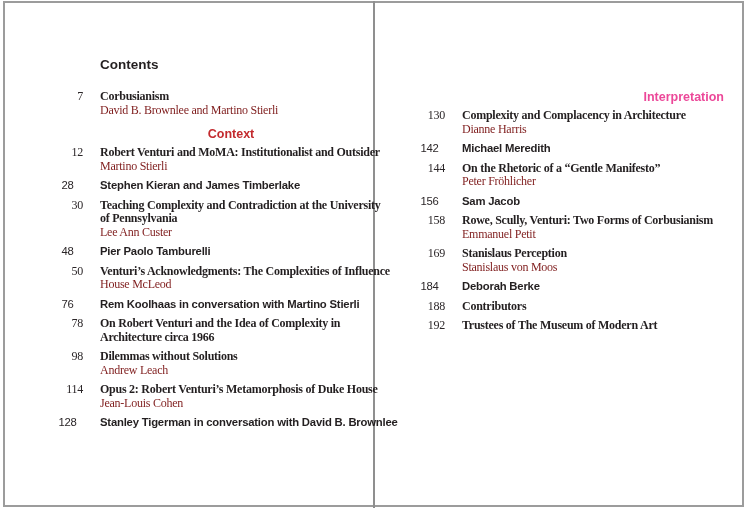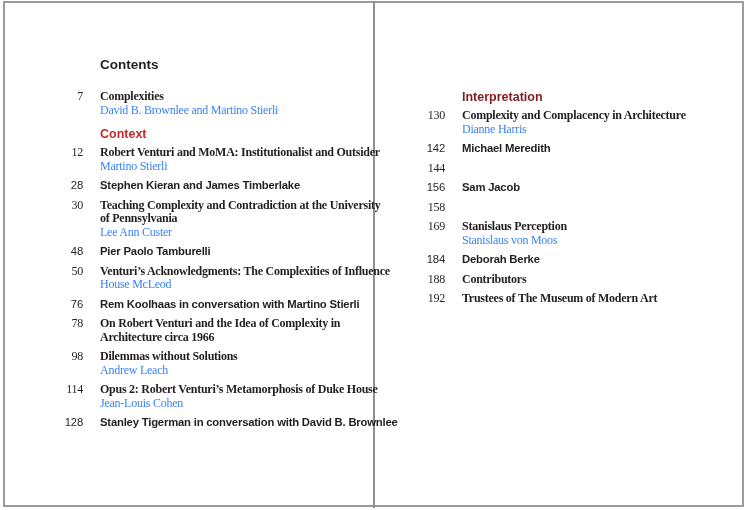--- a/index.html
+++ b/index.html
@@ -84,55 +84,56 @@
   .entry .title-line {
     font-weight: bold;
     line-height: 13.5px;
     white-space: nowrap;
     color: #231f20;
   }
   .entry .author {
     line-height: 13.5px;
     white-space: nowrap;
     font-weight: normal;
-    color: #3b82f6;
+    color: #7f1d1d;
   }
   .entry.serif .num,
   .entry.serif .title-line,
   .entry .author {
     font-family: "Liberation Serif", serif;
     font-size: 12px;
     letter-spacing: -0.25px;
   }
   .entry.sans .num,
   .entry.sans .title-line {
     font-family: "Liberation Sans", sans-serif;
     font-size: 11.3px;
     letter-spacing: -0.2px;
+    text-align: center;
   }
 </style>
 </head>
 <body>
 
 <div class="spread">
   <div class="frame"></div>
   <div class="gutter"></div>
 
   <div class="page left">
     <div class="toc-col">
       <div class="book-heading">Contents</div>
       <div>
           <div class="entry serif">
             <span class="num">7</span>
             <div class="txt">
-              <div class="title-line">Complexities</div>
+              <div class="title-line">Corbusianism</div>
               <div class="author">David B. Brownlee and Martino Stierli</div>
             </div>
           </div>
-          <div class="section-heading" style="color: rgb(195, 42, 46);">Context</div>
+          <div class="section-heading" style="color: rgb(195, 42, 46); text-align: center;">Context</div>
           <div class="entry serif">
             <span class="num">12</span>
             <div class="txt">
               <div class="title-line">Robert Venturi and MoMA: Institutionalist and Outsider</div>
               <div class="author">Martino Stierli</div>
             </div>
           </div>
           <div class="entry sans">
             <span class="num">28</span>
             <div class="txt">
@@ -193,45 +194,53 @@
               <div class="title-line">Stanley Tigerman in conversation with David B. Brownlee</div>
             </div>
           </div>
         </div>
     </div>
   </div>
 
   <div class="page right">
     <div class="toc-col">
       <div>
-          <div class="section-heading" style="color: #7f1d1d;">Interpretation</div>
+          <div class="section-heading" style="color: #ec4899; text-align: right;">Interpretation</div>
           <div class="entry serif">
             <span class="num">130</span>
             <div class="txt">
               <div class="title-line">Complexity and Complacency in Architecture</div>
               <div class="author">Dianne Harris</div>
             </div>
           </div>
           <div class="entry sans">
             <span class="num">142</span>
             <div class="txt">
               <div class="title-line">Michael Meredith</div>
             </div>
           </div>
           <div class="entry serif">
             <span class="num">144</span>
+            <div class="txt">
+              <div class="title-line">On the Rhetoric of a “Gentle Manifesto”</div>
+              <div class="author">Peter Fröhlicher</div>
+            </div>
           </div>
           <div class="entry sans">
             <span class="num">156</span>
             <div class="txt">
               <div class="title-line">Sam Jacob</div>
             </div>
           </div>
           <div class="entry serif">
             <span class="num">158</span>
+            <div class="txt">
+              <div class="title-line">Rowe, Scully, Venturi: Two Forms of Corbusianism</div>
+              <div class="author">Emmanuel Petit</div>
+            </div>
           </div>
           <div class="entry serif">
             <span class="num">169</span>
             <div class="txt">
               <div class="title-line">Stanislaus Perception</div>
               <div class="author">Stanislaus von Moos</div>
             </div>
           </div>
           <div class="entry sans">
             <span class="num">184</span>

